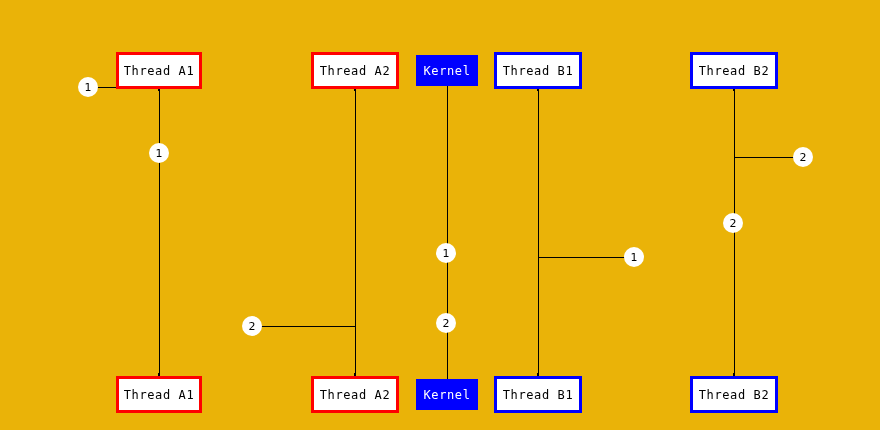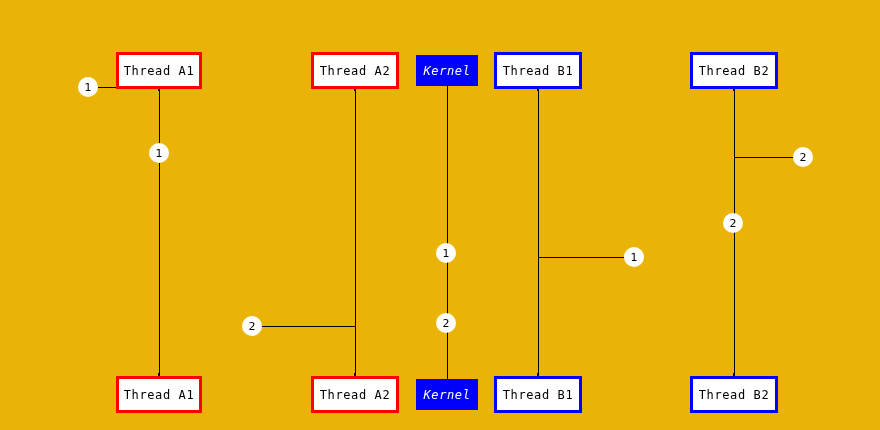--- a/index.html
+++ b/index.html
@@ -38,21 +38,20 @@
   .node.blue {
     background: #ffffff;
     color: #000000;
     border: 3px solid #0000ff;
     text-align: right;
   }
   .node.fillblue {
     background: #0000ff;
     color: #ffffff;
     border: 0 solid #0000ff;
-    font-style: italic;
   }
 
   
   .lifeline {
     position: absolute;
     width: 1px;
     background: #000000;
   }
 
   

